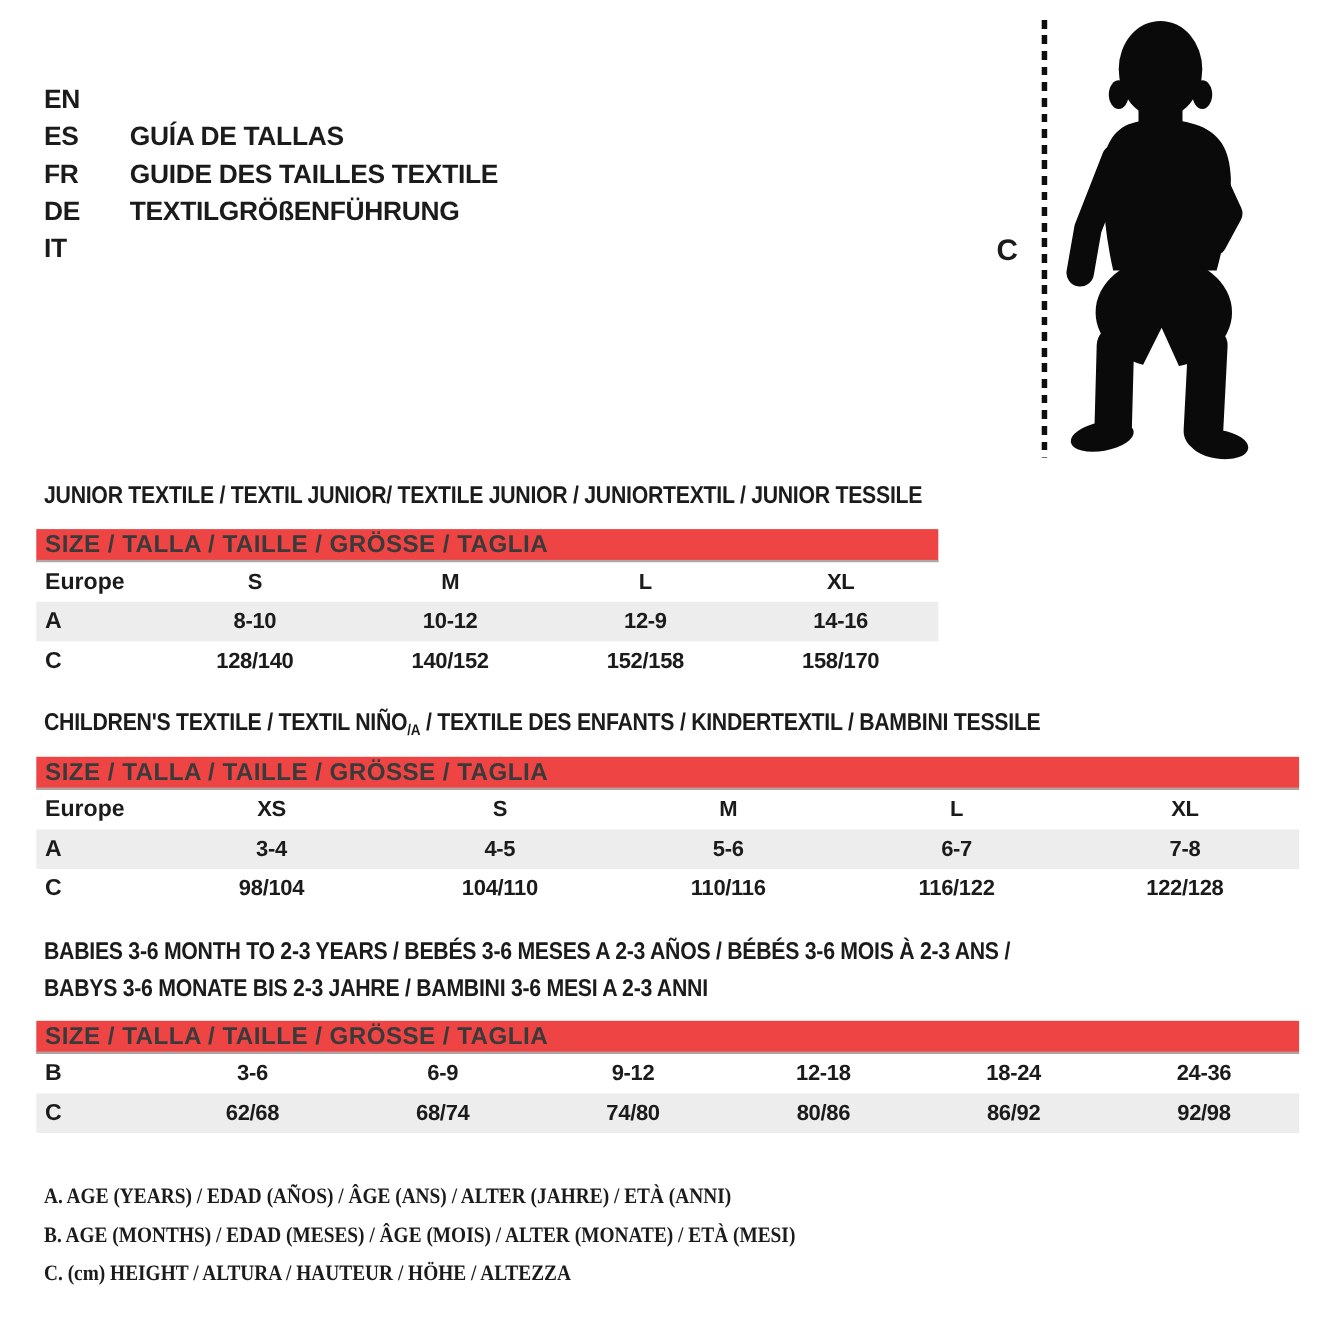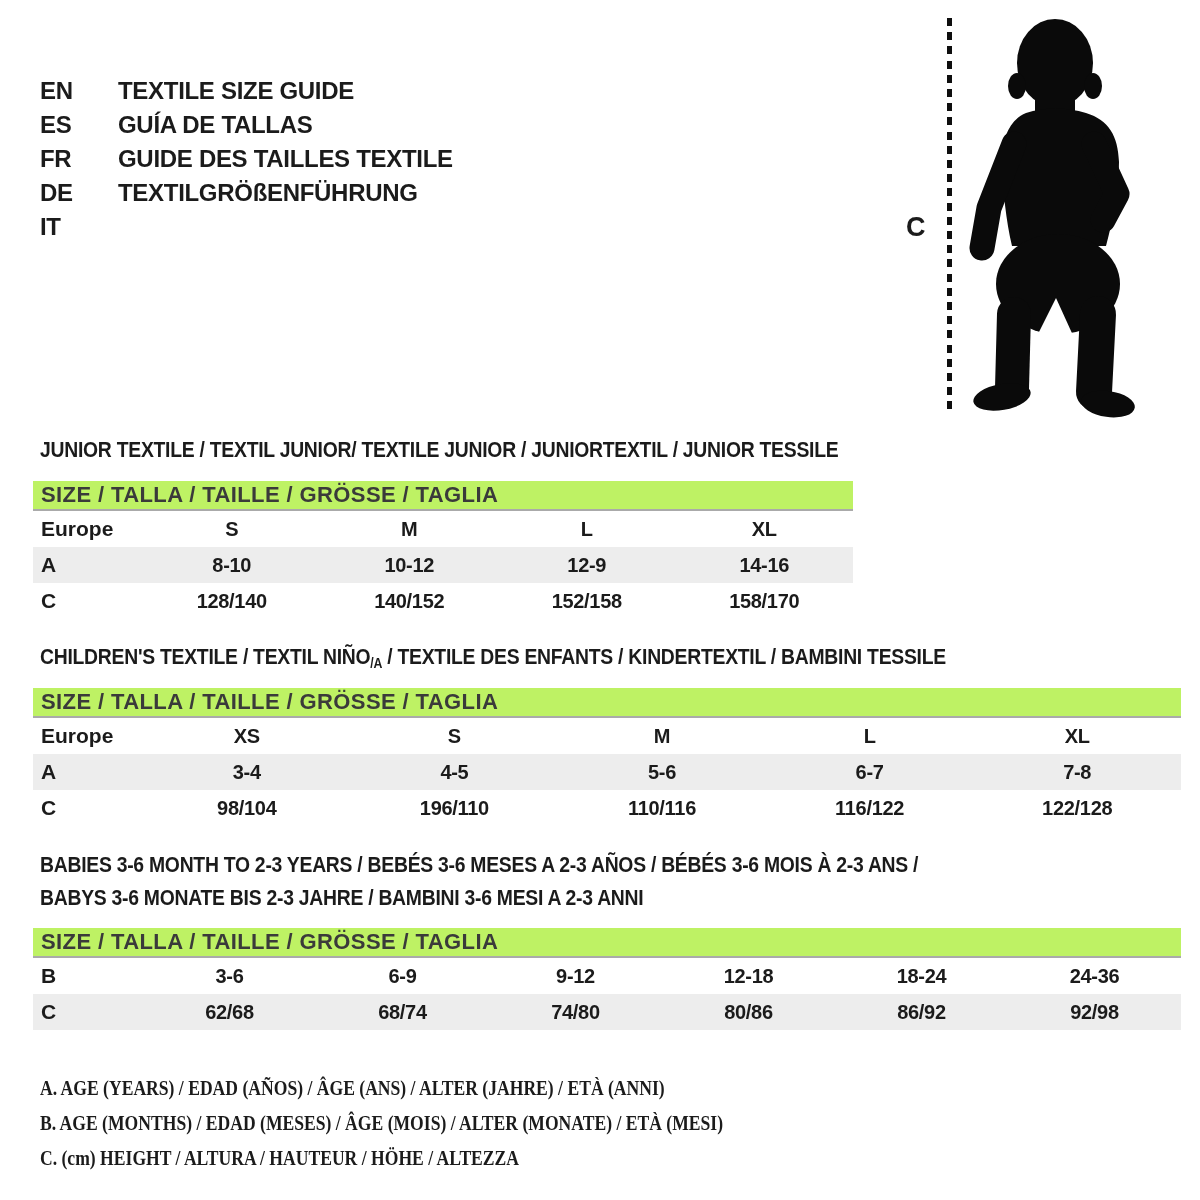--- a/index.html
+++ b/index.html
@@ -25,21 +25,21 @@
   .figure-label { left:906px; top:212px; font-size:27px; }
   .baby-svg { left:962px; top:16px; }
 
   
   .sec-title { font-size:22px; letter-spacing:-0.3px; }
   .sub-a { font-size:14px; vertical-align:-4px; }
 
   
   .size-table { position:absolute; }
   .size-bar {
-    height:30px; background:#bef264; border-bottom:2px solid #aaaaaa;
+    height:30px; background:#ef4444; border-bottom:2px solid #aaaaaa;
     display:flex; align-items:center; padding-left:8px;
     font-size:22px; letter-spacing:0.4px; color:#3a3a3a; white-space:nowrap;
   }
   .trow {
     display:grid; height:36px; align-items:center; font-size:20px;
     grid-template-columns:110px repeat(var(--cols), 1fr);
   }
   .trow.shaded { background:#ededed; }
   .trow .lbl { padding-left:8px; text-align:left; font-size:21px; }
   .trow .cell { text-align:center; letter-spacing:-0.3px; }
@@ -54,21 +54,20 @@
 
   
   .legend { left:40px; top:1071px; font-size:20px; line-height:35px;font-family:Liberation Serif, serif; }
 </style>
 </head>
 <body>
 
 <div class="abs langs">
   <div class="lang-row">
     <span class="lang-code">EN</span>
-    <span class="lang-label">TEXTILE SIZE GUIDE</span>
   </div>
   <div class="lang-row">
     <span class="lang-code">ES</span>
     <span class="lang-label">GUÍA DE TALLAS</span>
   </div>
   <div class="lang-row">
     <span class="lang-code">FR</span>
     <span class="lang-label">GUIDE DES TAILLES TEXTILE</span>
   </div>
   <div class="lang-row">
@@ -155,21 +154,21 @@
     <span class="lbl">A</span>
     <span class="cell">3-4</span>
     <span class="cell">4-5</span>
     <span class="cell">5-6</span>
     <span class="cell">6-7</span>
     <span class="cell">7-8</span>
   </div>
   <div class="trow">
     <span class="lbl">C</span>
     <span class="cell">98/104</span>
-    <span class="cell">196/110</span>
+    <span class="cell">104/110</span>
     <span class="cell">110/116</span>
     <span class="cell">116/122</span>
     <span class="cell">122/128</span>
   </div>
 </div>
 
 <div class="abs sec-title title-babies">
   <div class="cond">BABIES 3-6 MONTH TO 2-3 YEARS / BEBÉS 3-6 MESES A 2-3 AÑOS / BÉBÉS 3-6 MOIS À 2-3 ANS /</div>
   <div class="cond">BABYS 3-6 MONATE BIS 2-3 JAHRE / BAMBINI 3-6 MESI A 2-3 ANNI</div>
 </div>

